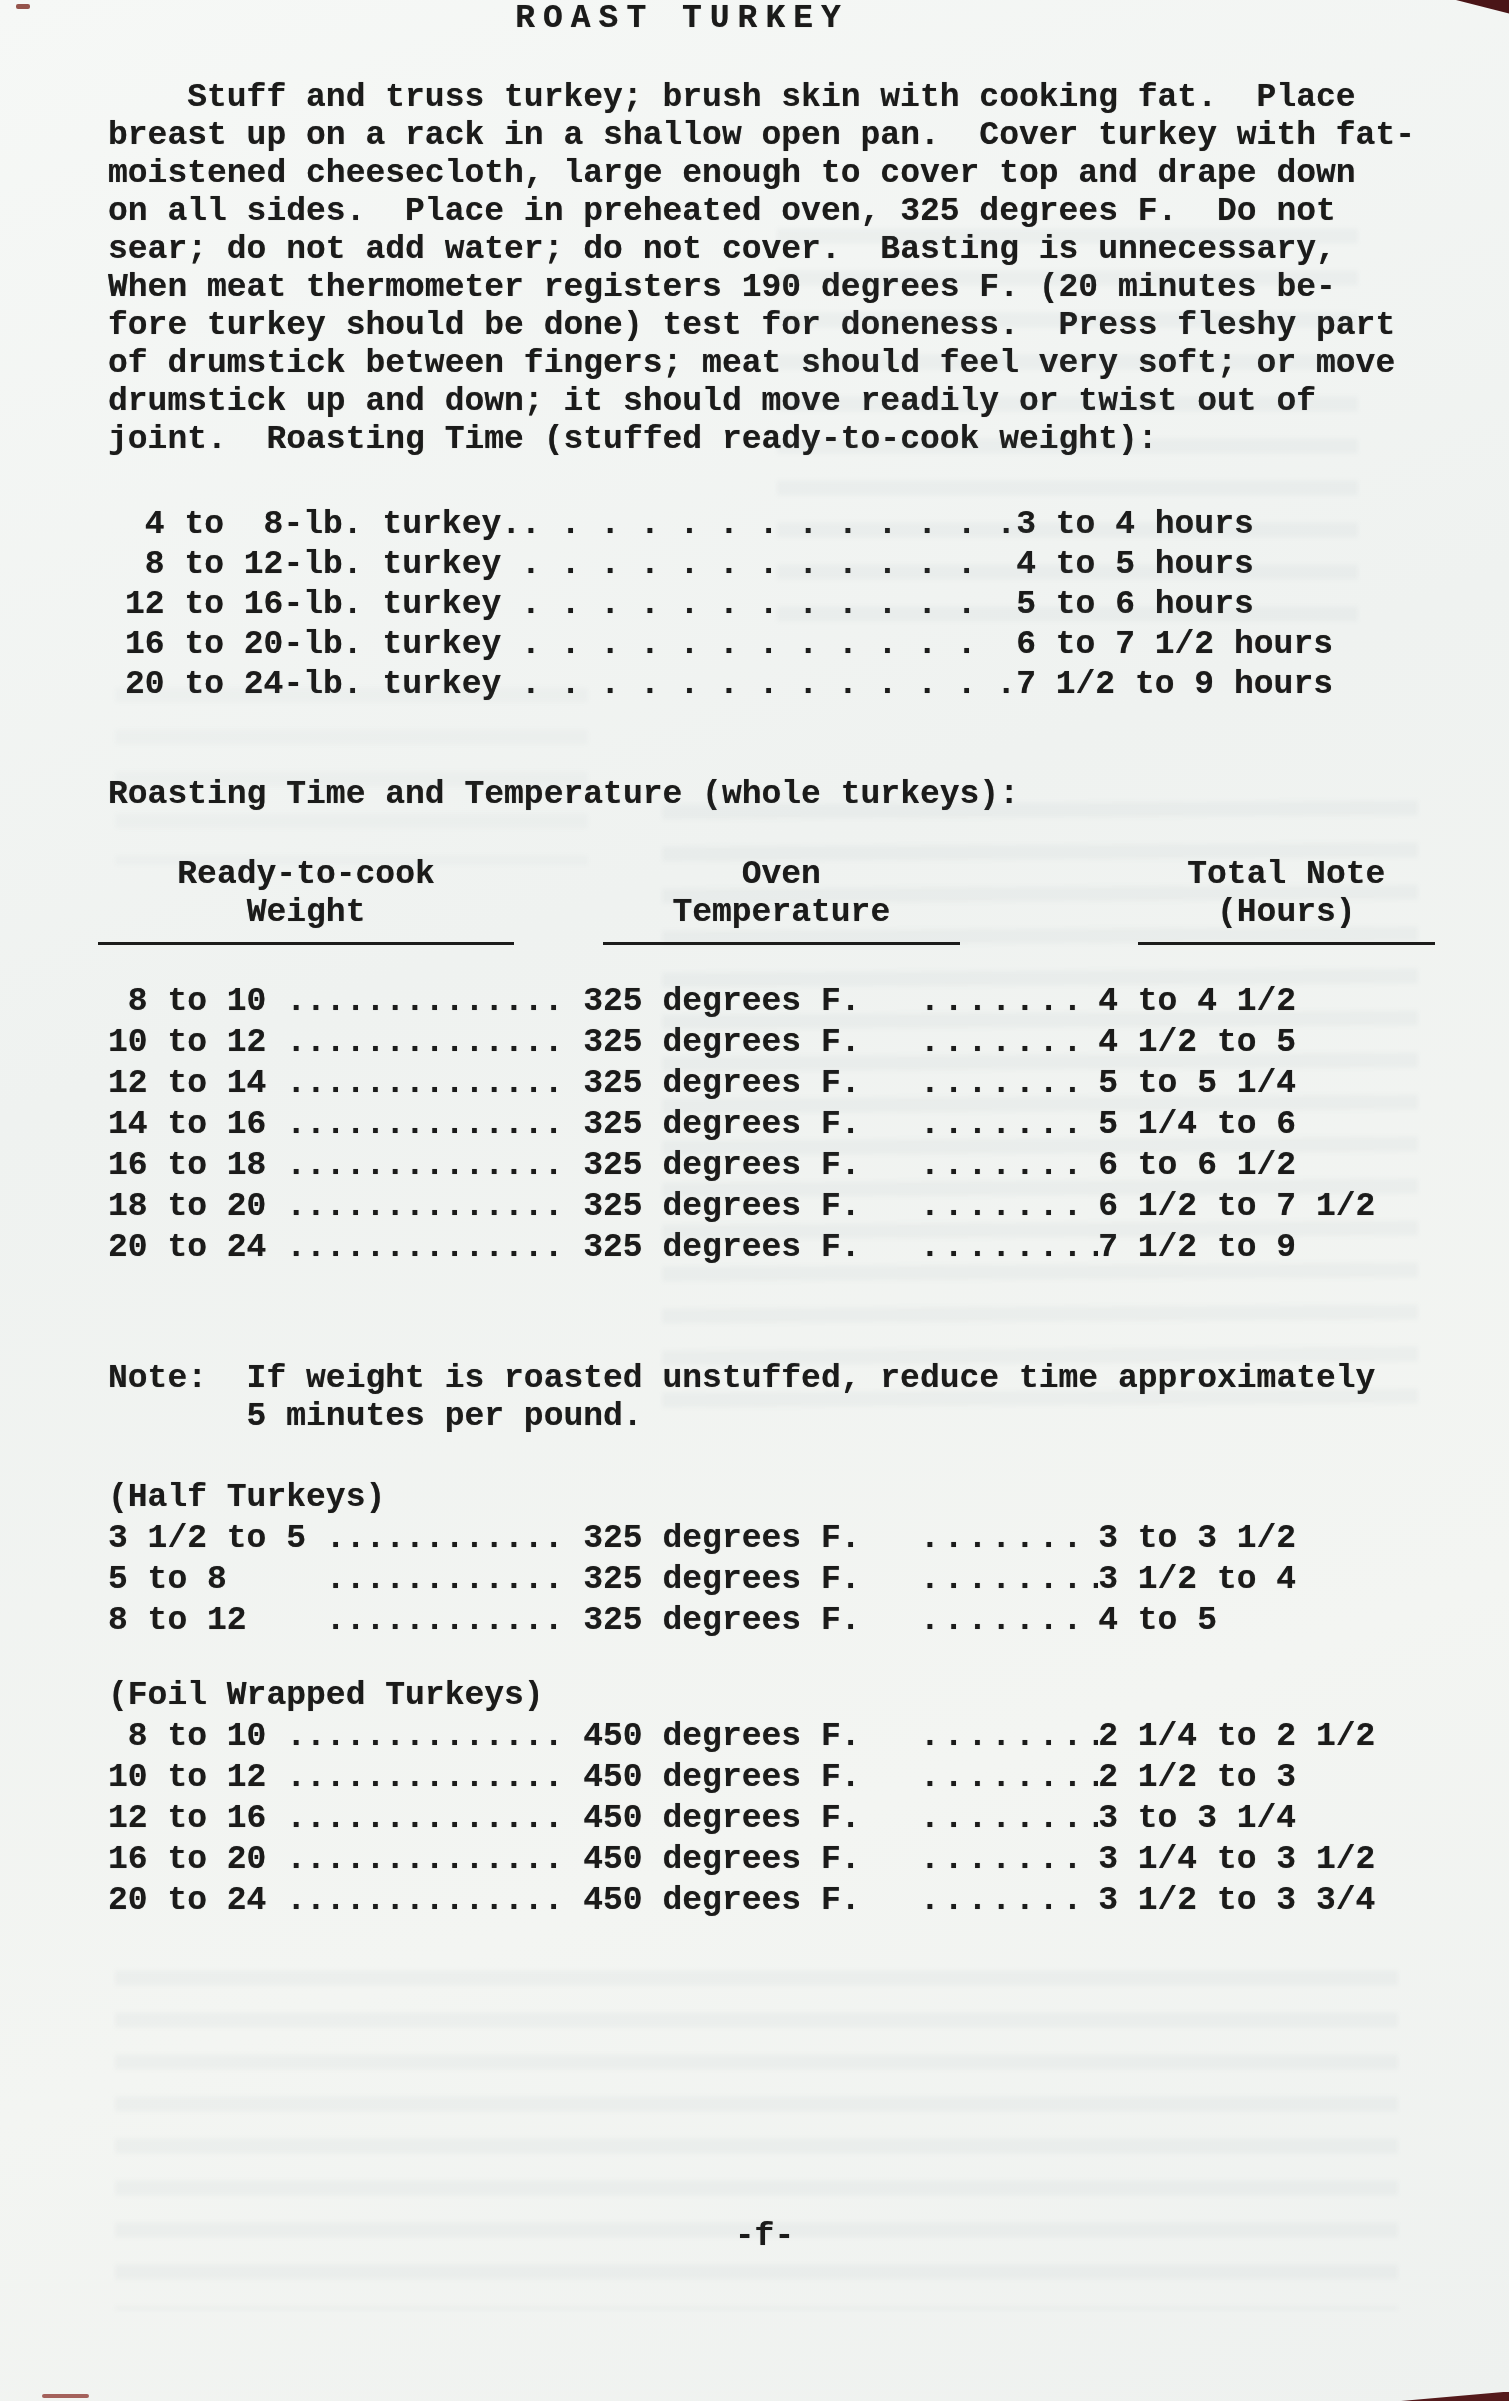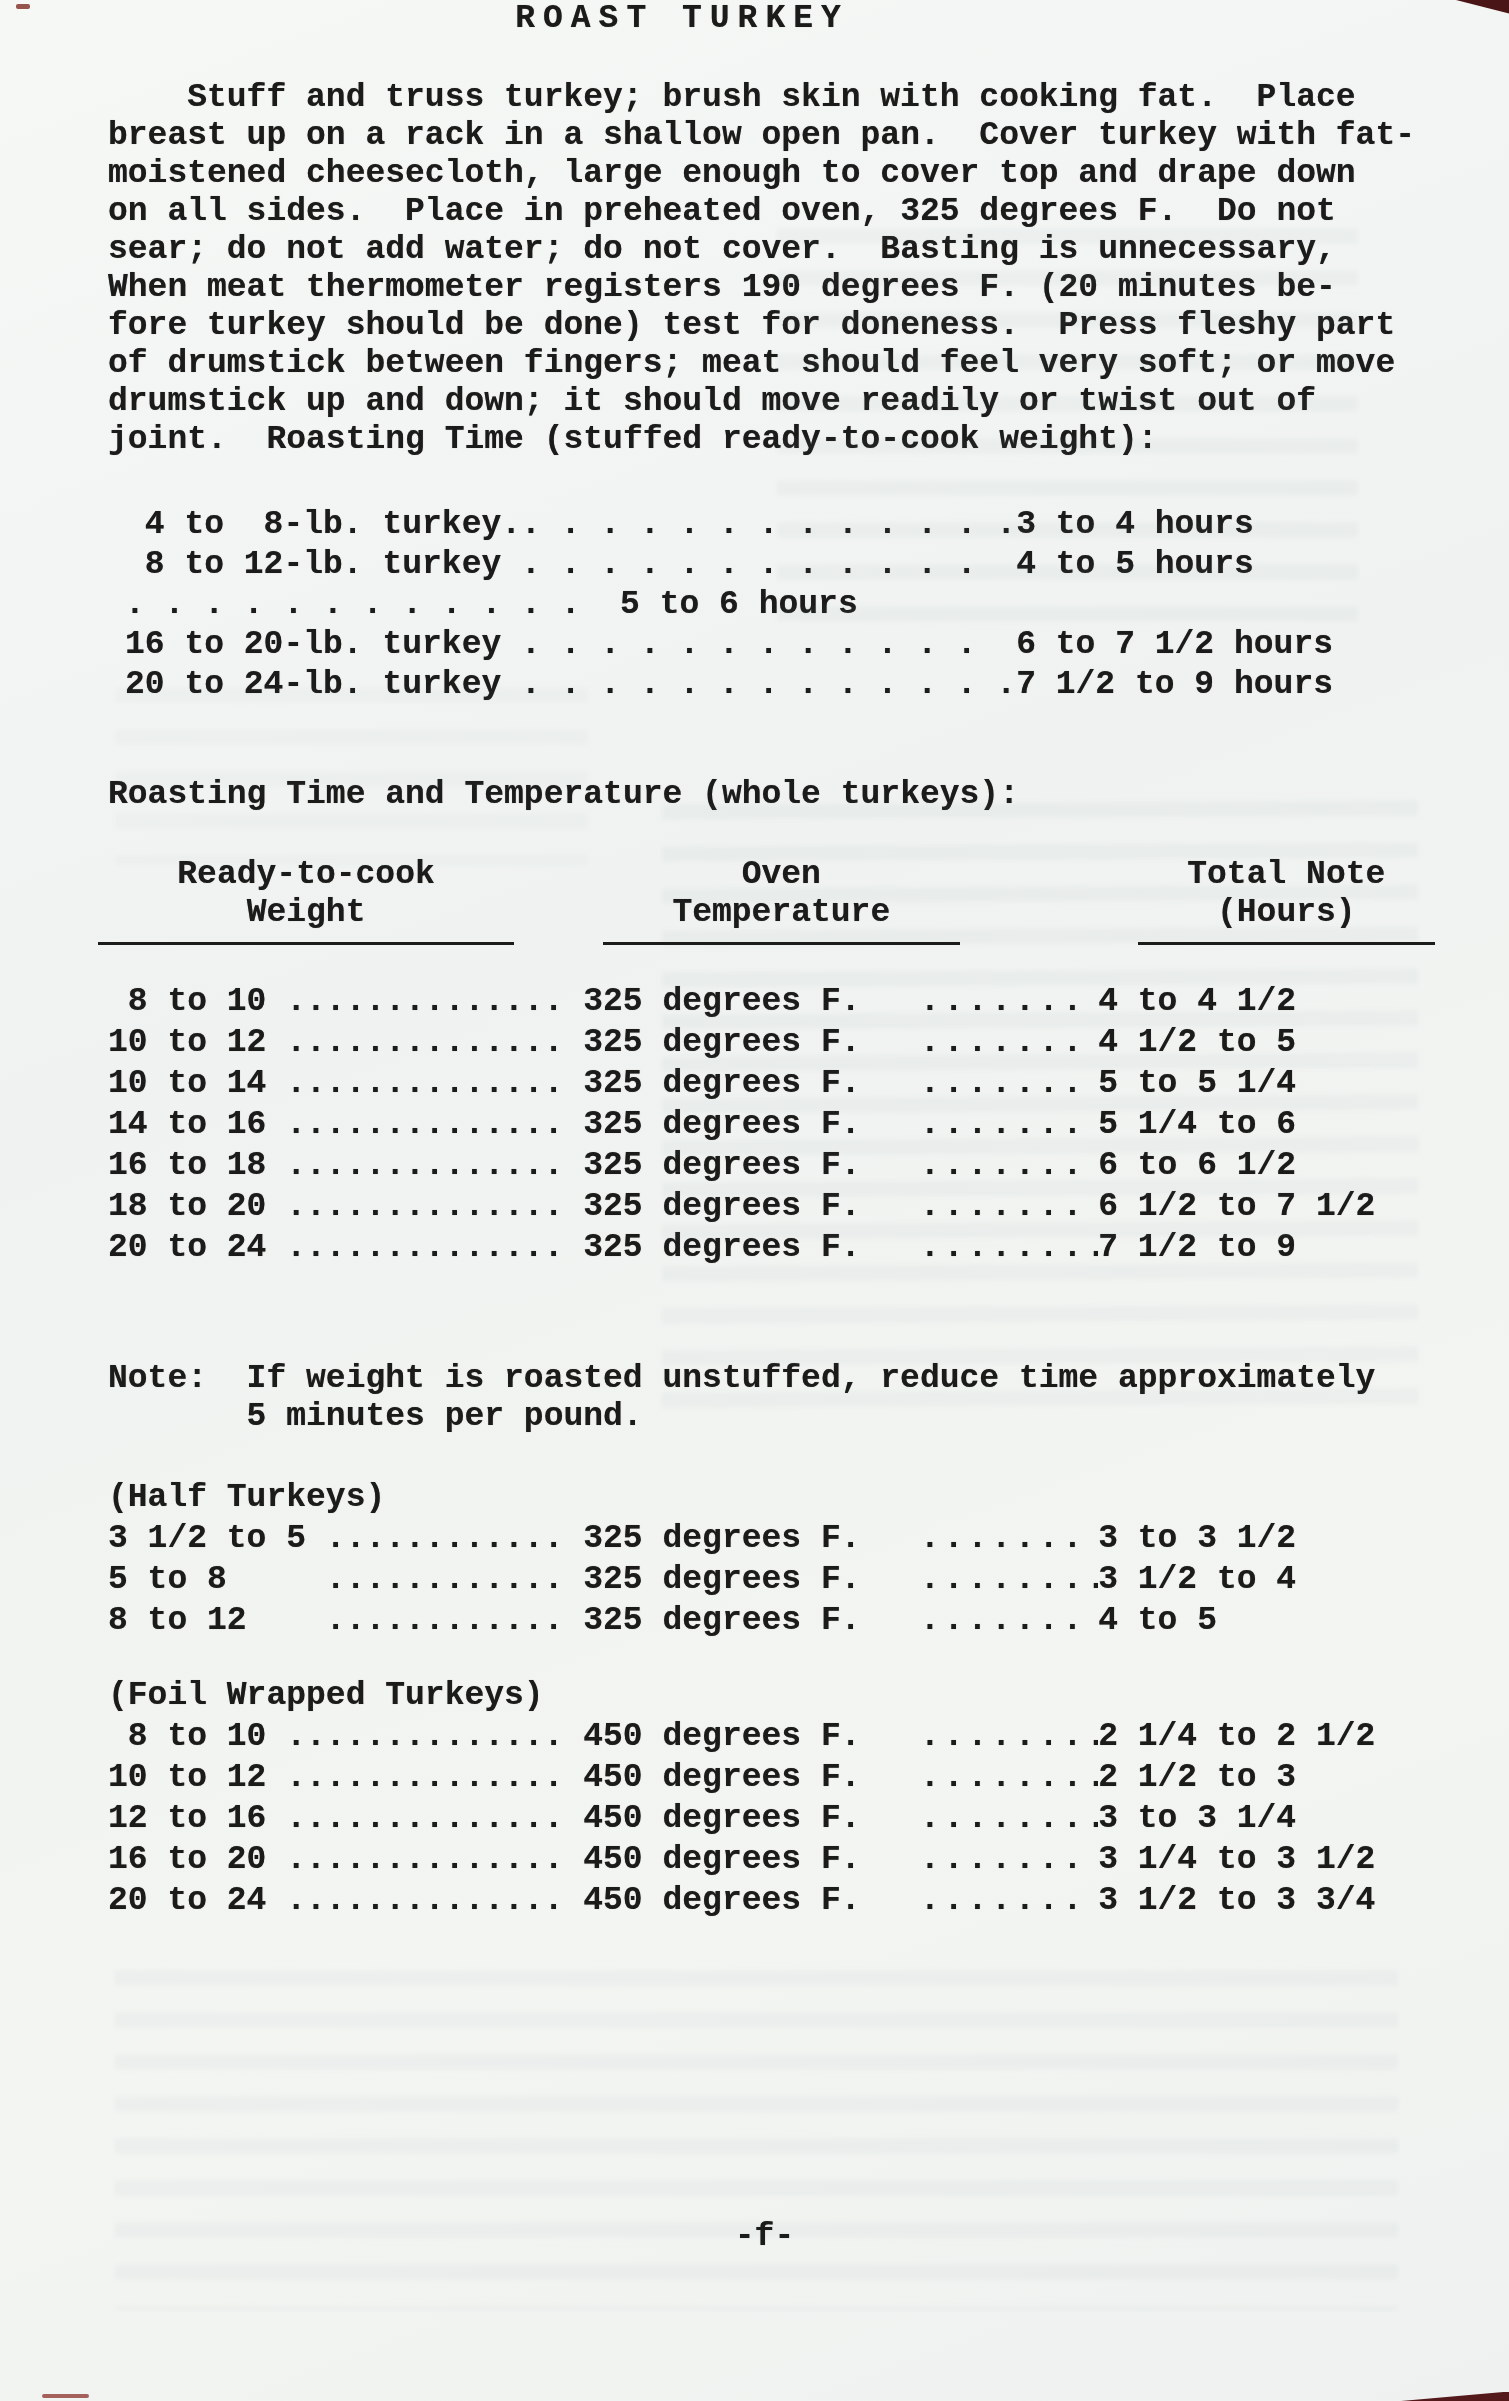--- a/index.html
+++ b/index.html
@@ -122,20 +122,21 @@
         <span class="slabel"> 4 to  8-lb. turkey.</span>
           <span class="sdots">.............</span>
           <span class="stime">3 to 4 hours</span>
       </div>
       <div class="srow">
         <span class="slabel"> 8 to 12-lb. turkey </span>
           <span class="sdots">............</span>
           <span class="stime">4 to 5 hours</span>
       </div>
       <div class="srow">
+        <span class="slabel">12 to 16-lb. turkey </span>
           <span class="sdots">............</span>
           <span class="stime">5 to 6 hours</span>
       </div>
       <div class="srow">
         <span class="slabel">16 to 20-lb. turkey </span>
           <span class="sdots">............</span>
           <span class="stime">6 to 7 1/2 hours</span>
       </div>
       <div class="srow">
         <span class="slabel">20 to 24-lb. turkey </span>
@@ -170,21 +171,21 @@
           <span class="ch">4 to 4 1/2</span>
       </div>
       <div class="trow">
         <span class="cw">10 to 12</span>
           <span class="cd1">..............</span>
           <span class="ct">325 degrees F.</span>
           <span class="cd2">.......</span>
           <span class="ch">4 1/2 to 5</span>
       </div>
       <div class="trow">
-        <span class="cw">10 to 14</span>
+        <span class="cw">12 to 14</span>
           <span class="cd1">..............</span>
           <span class="ct">325 degrees F.</span>
           <span class="cd2">.......</span>
           <span class="ch">5 to 5 1/4</span>
       </div>
       <div class="trow">
         <span class="cw">14 to 16</span>
           <span class="cd1">..............</span>
           <span class="ct">325 degrees F.</span>
           <span class="cd2">.......</span>

